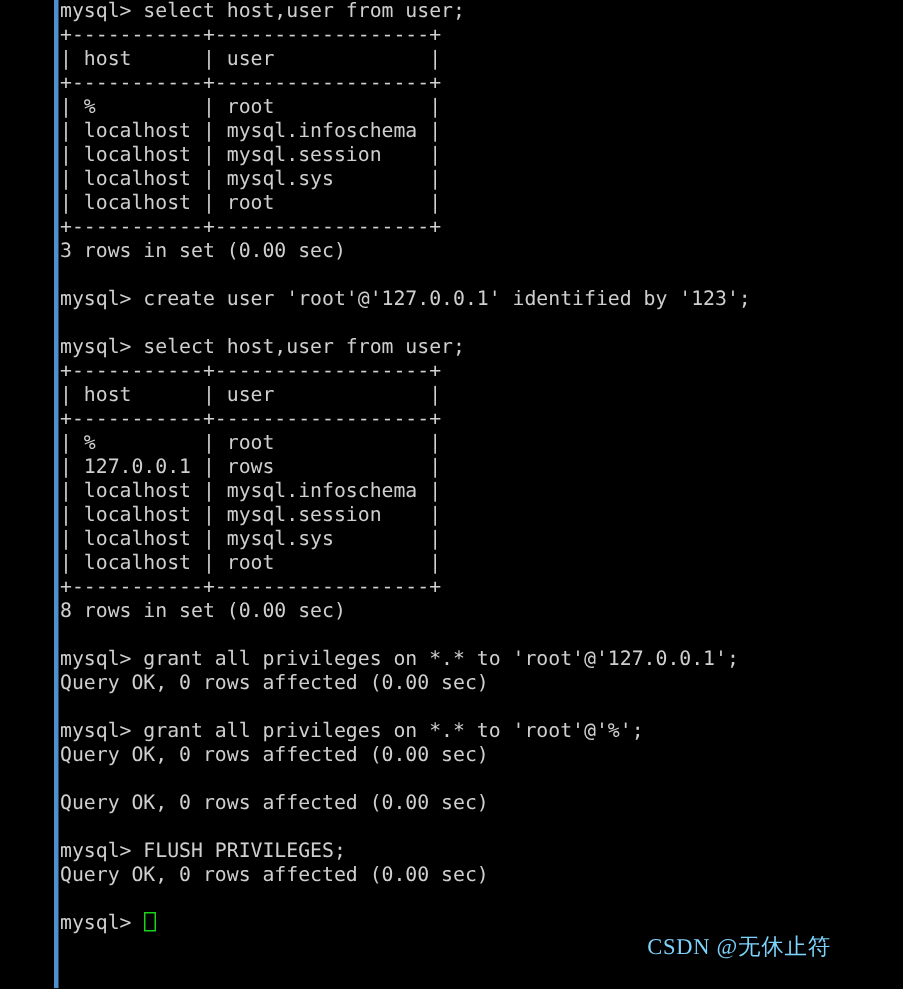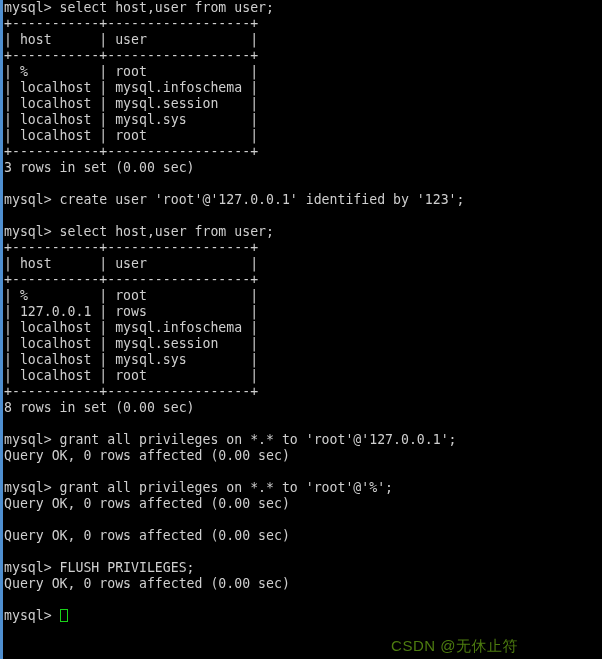--- a/index.html
+++ b/index.html
@@ -7,20 +7,21 @@
     padding: 0;
     background: #000000;
   }
   #terminal-window {
     position: relative;
     width: 524px;
     height: 659px;
     background: #000000;
     overflow: hidden;
     font-family: "DejaVu Sans Mono", "Liberation Mono", monospace;
+    margin-left: 36px;
   }
   #left-accent-bar {
     position: absolute;
     left: 0;
     top: 0;
     width: 3px;
     height: 659px;
     background: #4f8fd0;
   }
   #terminal-output {
@@ -46,24 +47,24 @@
     width: 8px;
     height: 13px;
     border: 1.5px solid #19d219;
     box-sizing: border-box;
     vertical-align: -2px;
     background: transparent;
   }
   #csdn-watermark {
     position: absolute;
     right: 6px;
-    bottom: 3px;
-    color: #4d7c0f;
+    bottom: 18px;
+    color: #7dd3fc;
     font-size: 15px;
-    font-family: Liberation Sans, sans-serif;
+    font-family: Liberation Serif, serif;
     white-space: nowrap;
     letter-spacing: 0.5px;
   }
 </style>
 </head>
 <body>
 
 <div id="terminal-window">
 
   <div id="left-accent-bar"></div>

